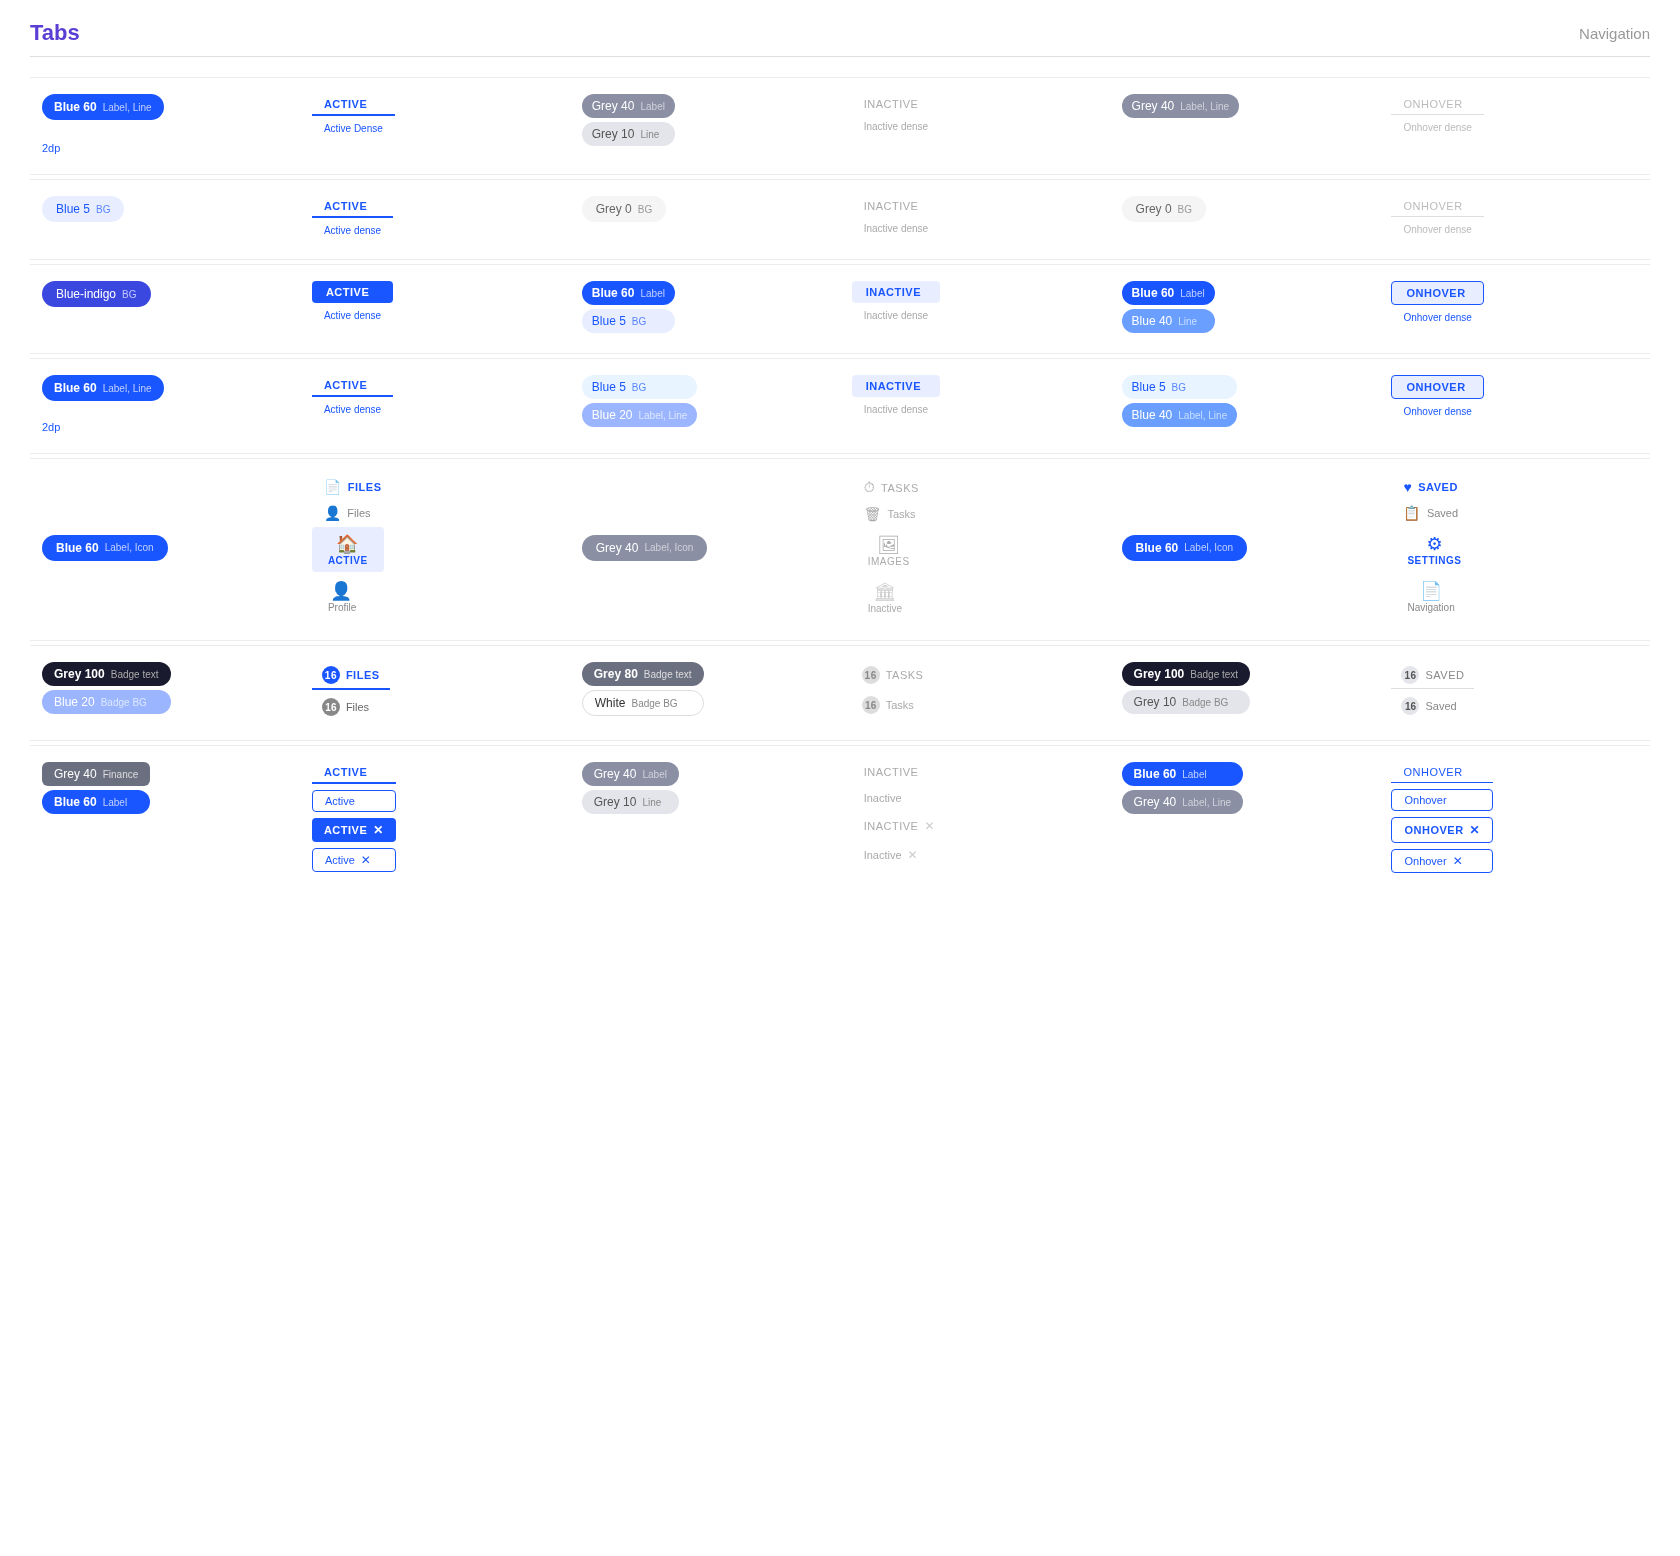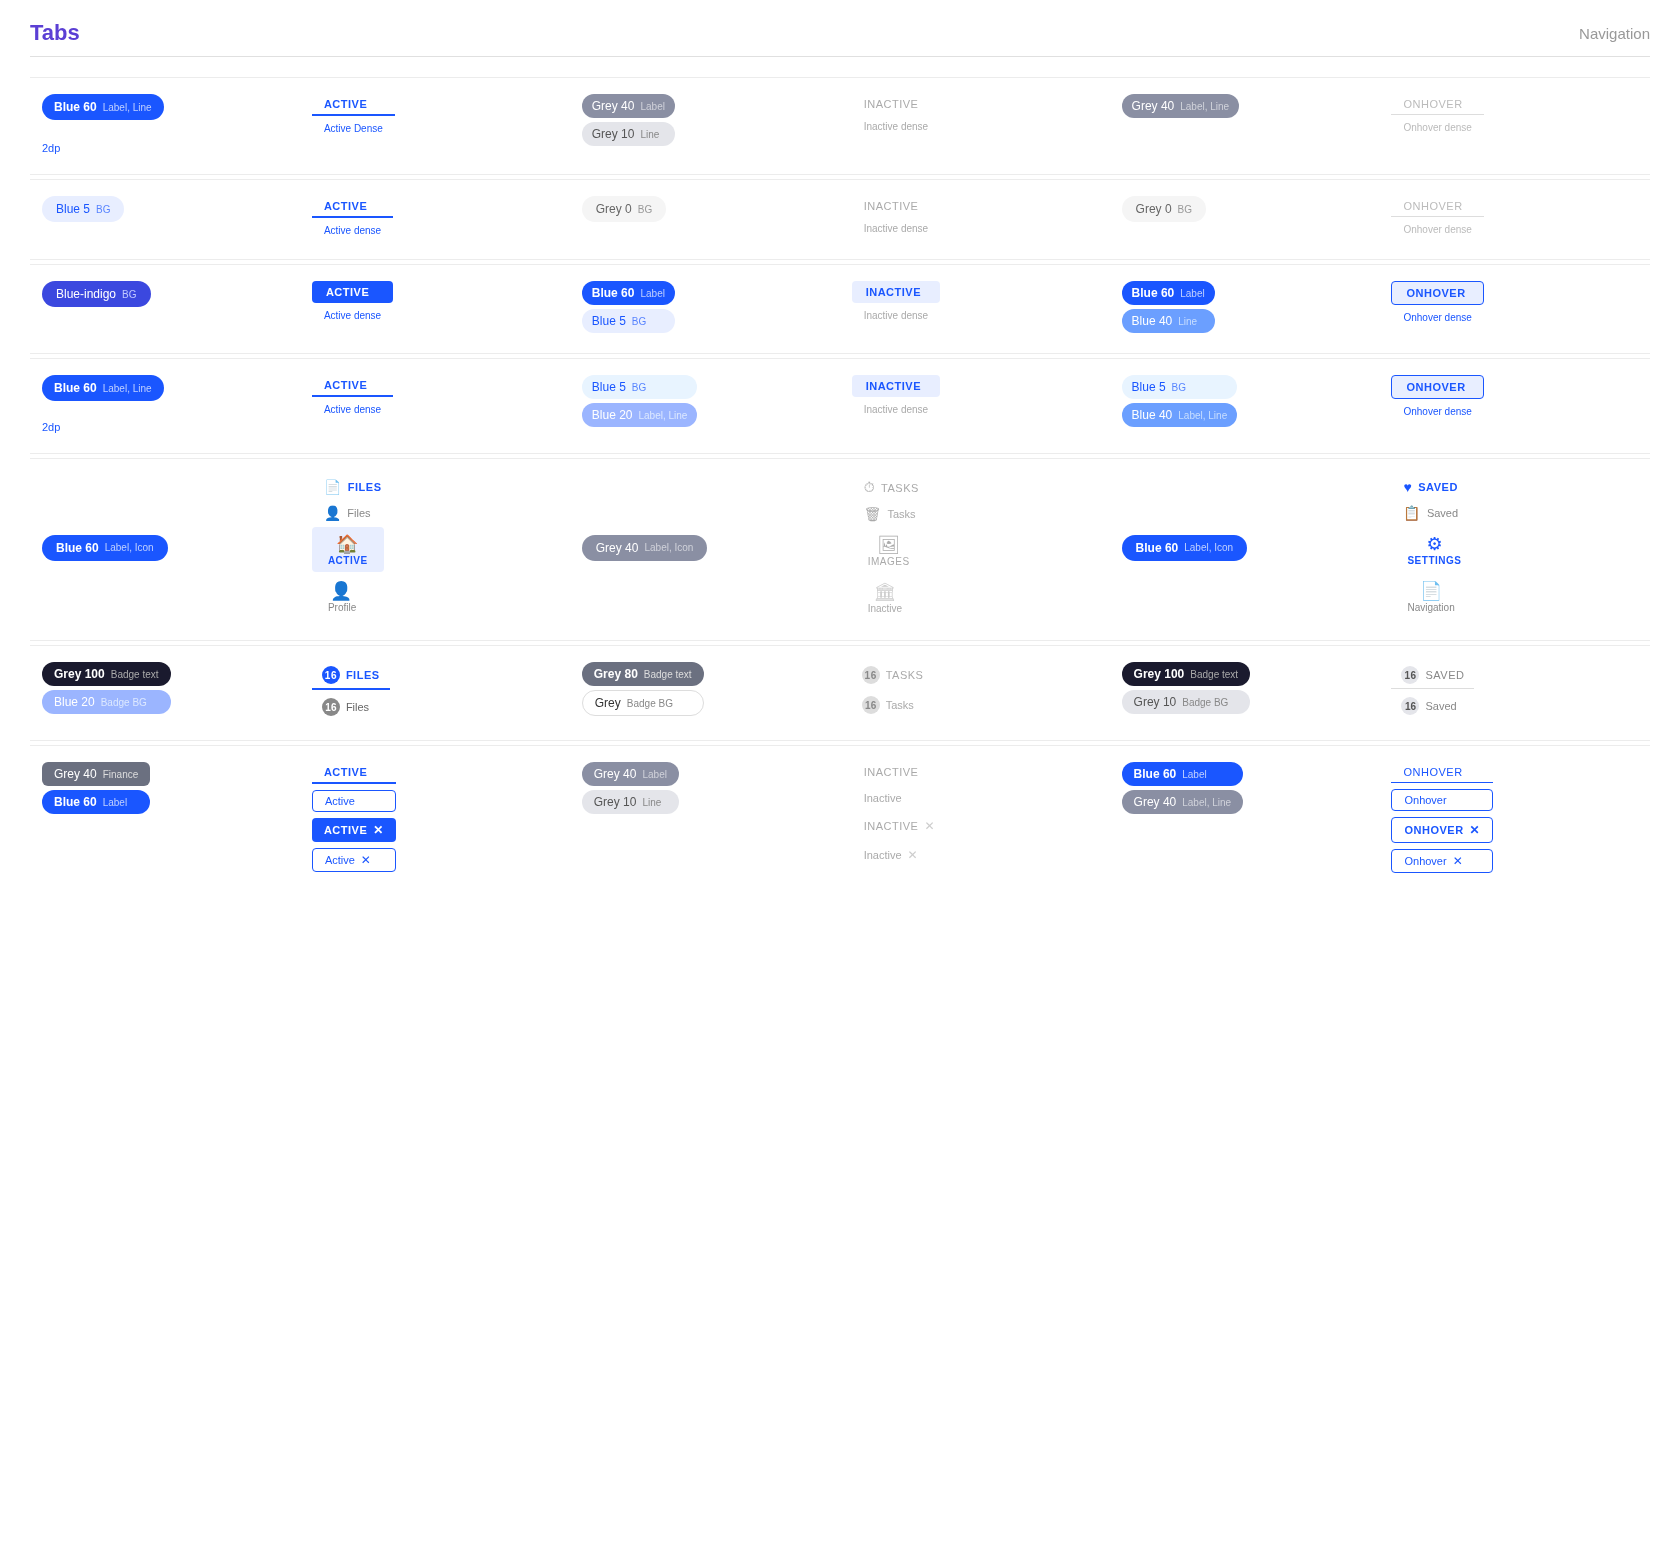--- a/index.html
+++ b/index.html
@@ -341,21 +341,21 @@
         </div>
       </div>
     </div>
     <div class="cell" style="width:16.66%">
       <div style="display:flex;flex-direction:column;gap:4px;">
         <div style="display:inline-flex;align-items:center;background:#6b7080;border-radius:50px;padding:5px 12px;gap:6px;">
           <span style="color:#fff;font-size:12px;font-weight:600;">Grey 80</span>
           <span style="color:#ddd;font-size:10px;">Badge text</span>
         </div>
         <div style="display:inline-flex;align-items:center;background:#fff;border:1px solid #ddd;border-radius:50px;padding:5px 12px;gap:6px;">
-          <span style="color:#333;font-size:12px;">Grey</span>
+          <span style="color:#333;font-size:12px;">White</span>
           <span style="color:#888;font-size:10px;">Badge BG</span>
         </div>
       </div>
     </div>
     <div class="cell" style="width:16.66%">
       <div style="display:flex;flex-direction:column;gap:4px;">
         <div style="display:flex;align-items:center;gap:6px;padding:4px 10px;color:#aaa;font-size:11px;text-transform:uppercase;letter-spacing:0.5px;">
           <span style="background:#ddd;color:#888;border-radius:50%;width:18px;height:18px;display:inline-flex;align-items:center;justify-content:center;font-size:10px;font-weight:700;">16</span>
           <span>TASKS</span>
         </div>

